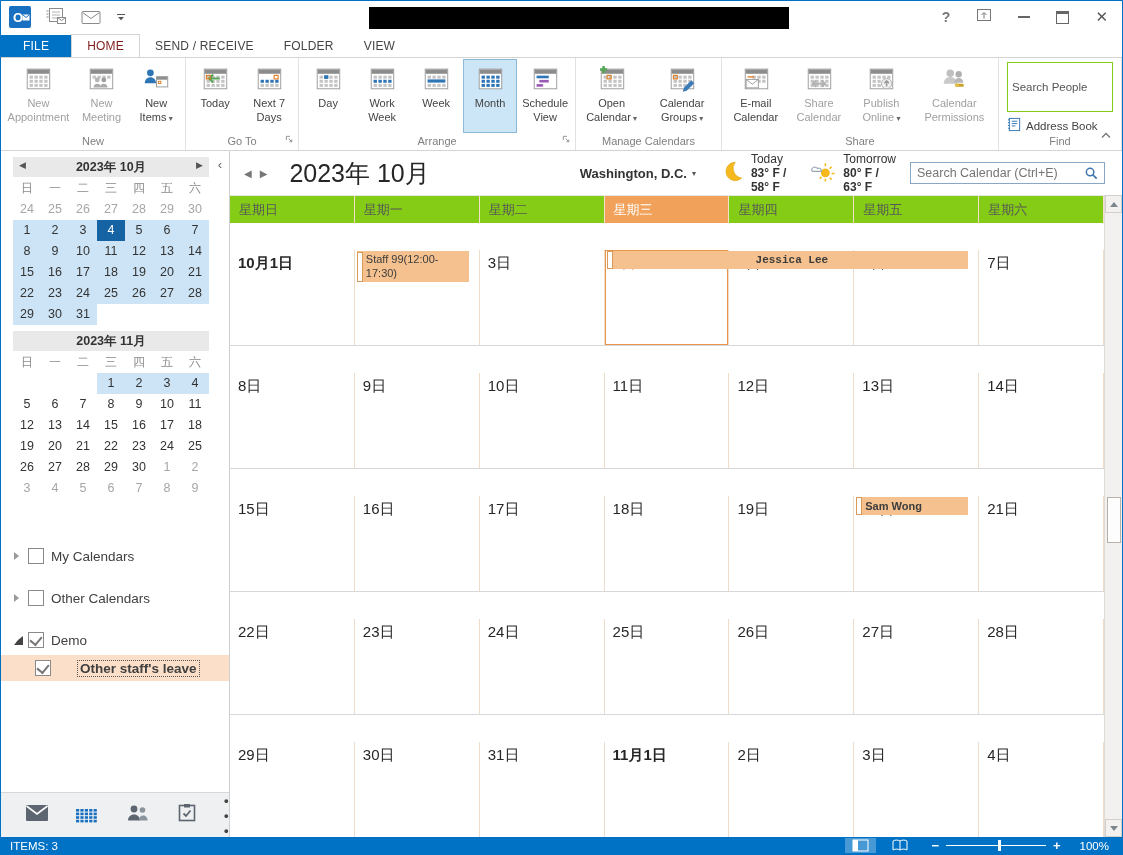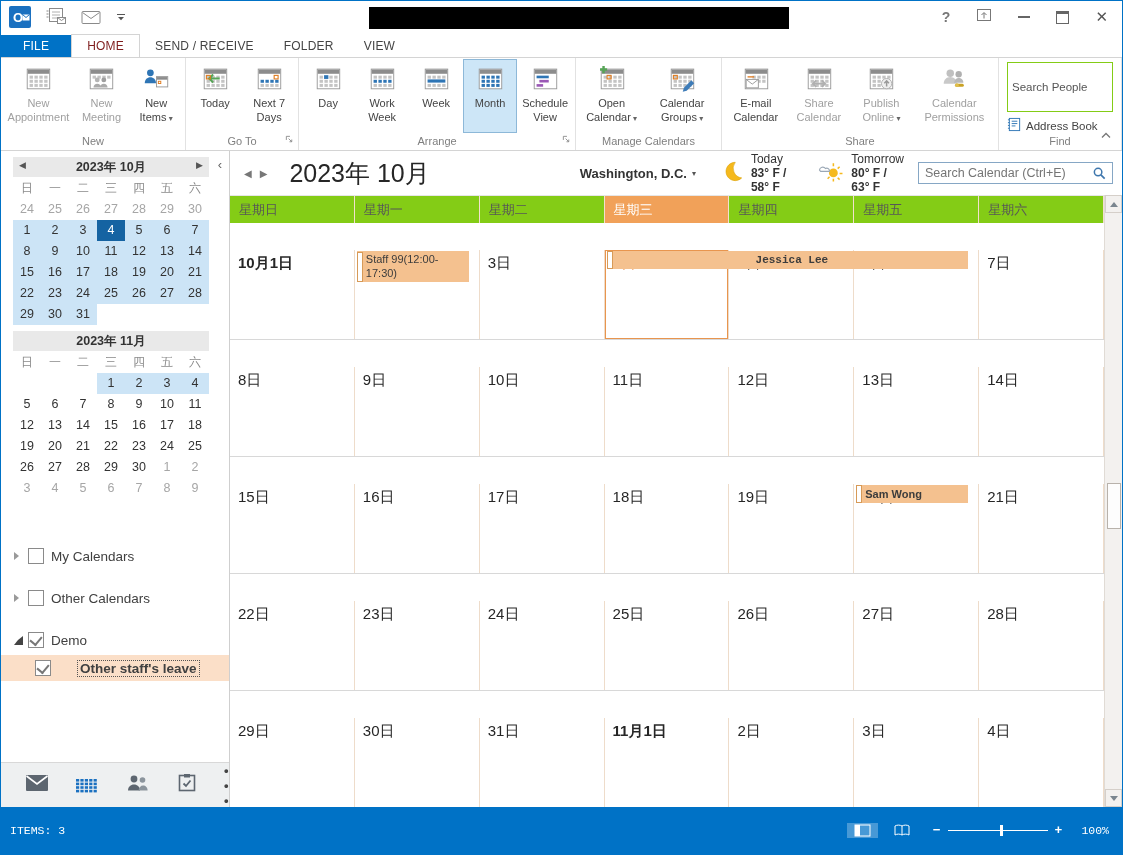--- a/index.html
+++ b/index.html
@@ -67,21 +67,21 @@
   .calhead{height:44px;flex:0 0 44px;display:flex;align-items:center;}
   .cnav{color:#777;font-size:10px;margin-left:14px;}
   .cnav + .cnav{margin-left:8px;}
   .caltitle{font-size:25px;color:#262626;margin-left:22px;white-space:nowrap;}
   .loc{margin-left:150px;font-size:13px;font-weight:bold;color:#333;white-space:nowrap;display:flex;align-items:center;gap:5px;}
   .loc .ldrop{font-size:8px;color:#555;}
   .weather{display:flex;align-items:center;gap:8px;margin-left:26px;}
   .wblock{display:flex;align-items:center;gap:7px;margin-right:14px;}
   .wtext{font-size:12px;color:#333;line-height:14px;}
   .wtemp{font-weight:bold;}
-  .calsearch{margin-left:auto;margin-right:9px;width:230px;height:22px;border:1px solid #86a7c5;display:flex;align-items:center;box-sizing:border-box;}
+  .calsearch{margin-left:auto;margin-right:17px;width:230px;height:22px;border:1px solid #86a7c5;display:flex;align-items:center;box-sizing:border-box;}
   .calsearch input{flex:1;border:none;outline:none;font-size:12.5px;padding:0 6px;color:#444;font-family:inherit;background:transparent;}
   .calsearch .mag{margin-right:5px;display:inline-flex;}
   
   .gridwrap{flex:1;display:flex;min-height:0;}
   .gridcol{flex:1;display:flex;flex-direction:column;min-width:0;}
   .dhead{height:27px;flex:0 0 27px;display:flex;background:#84cc16;border-top:1px solid #e6e6e6;}
   .dhcell{flex:1;font-size:13px;color:#575757;padding:5px 0 0 9px;border-right:1px solid #f3e0cd;box-sizing:border-box;}
   .dhcell.today{background:#f1a159;color:#fff;}
   .mgrid{flex:1;display:flex;flex-direction:column;min-height:0;}
   .wrow{flex:1;position:relative;display:flex;border-bottom:1px solid #d8d8d8;min-height:0;}
@@ -98,21 +98,21 @@
   .evt.banner .etext{flex:1;text-align:center;font-family:Liberation Mono, monospace;}
   .evt.single{font-weight:bold;}
   
   .vscroll{width:17px;flex:0 0 17px;background:#f3f1ef;border-left:1px solid #e0dbd5;position:relative;}
   .varrow{position:absolute;left:0;width:17px;height:18px;display:flex;align-items:center;justify-content:center;background:#f3f1ef;border:1px solid #d5cfc9;box-sizing:border-box;}
   .varrow.up{top:0;} .varrow.down{bottom:0;}
   .tri-up{width:0;height:0;border:4px solid transparent;border-bottom:5px solid #7b868f;margin-top:-4px;}
   .tri-down{width:0;height:0;border:4px solid transparent;border-top:5px solid #7b868f;margin-bottom:-4px;}
   .vthumb{position:absolute;left:2px;top:47%;width:12px;height:44px;background:#fdfdfd;border:1px solid #b8b2ab;}
   
-  .statusbar{height:17px;flex:0 0 17px;background:#0072c6;color:#fff;display:flex;align-items:center;font-size:11.5px;padding:15px 9px;font-family:Liberation Mono, monospace;}
+  .statusbar{height:17px;flex:0 0 17px;background:#0072c6;color:#fff;display:flex;align-items:center;font-size:11.5px;padding:0 9px;}
   .sright{margin-left:auto;display:flex;align-items:center;}
   .viewicon{display:inline-flex;align-items:center;justify-content:center;padding:1px 7px;margin-right:8px;}
   .viewicon.sel{background:rgba(255,255,255,.28);}
   .zminus,.zplus{font-size:13px;font-weight:bold;margin:0 7px;}
   .ztrack{width:100px;height:1px;background:#fff;position:relative;display:inline-block;}
   .zthumb{position:absolute;left:52%;top:-5px;width:3px;height:11px;background:#fff;}
   .zlabel{margin-left:12px;margin-right:4px;}
 </style>
 </head>
 <body>

